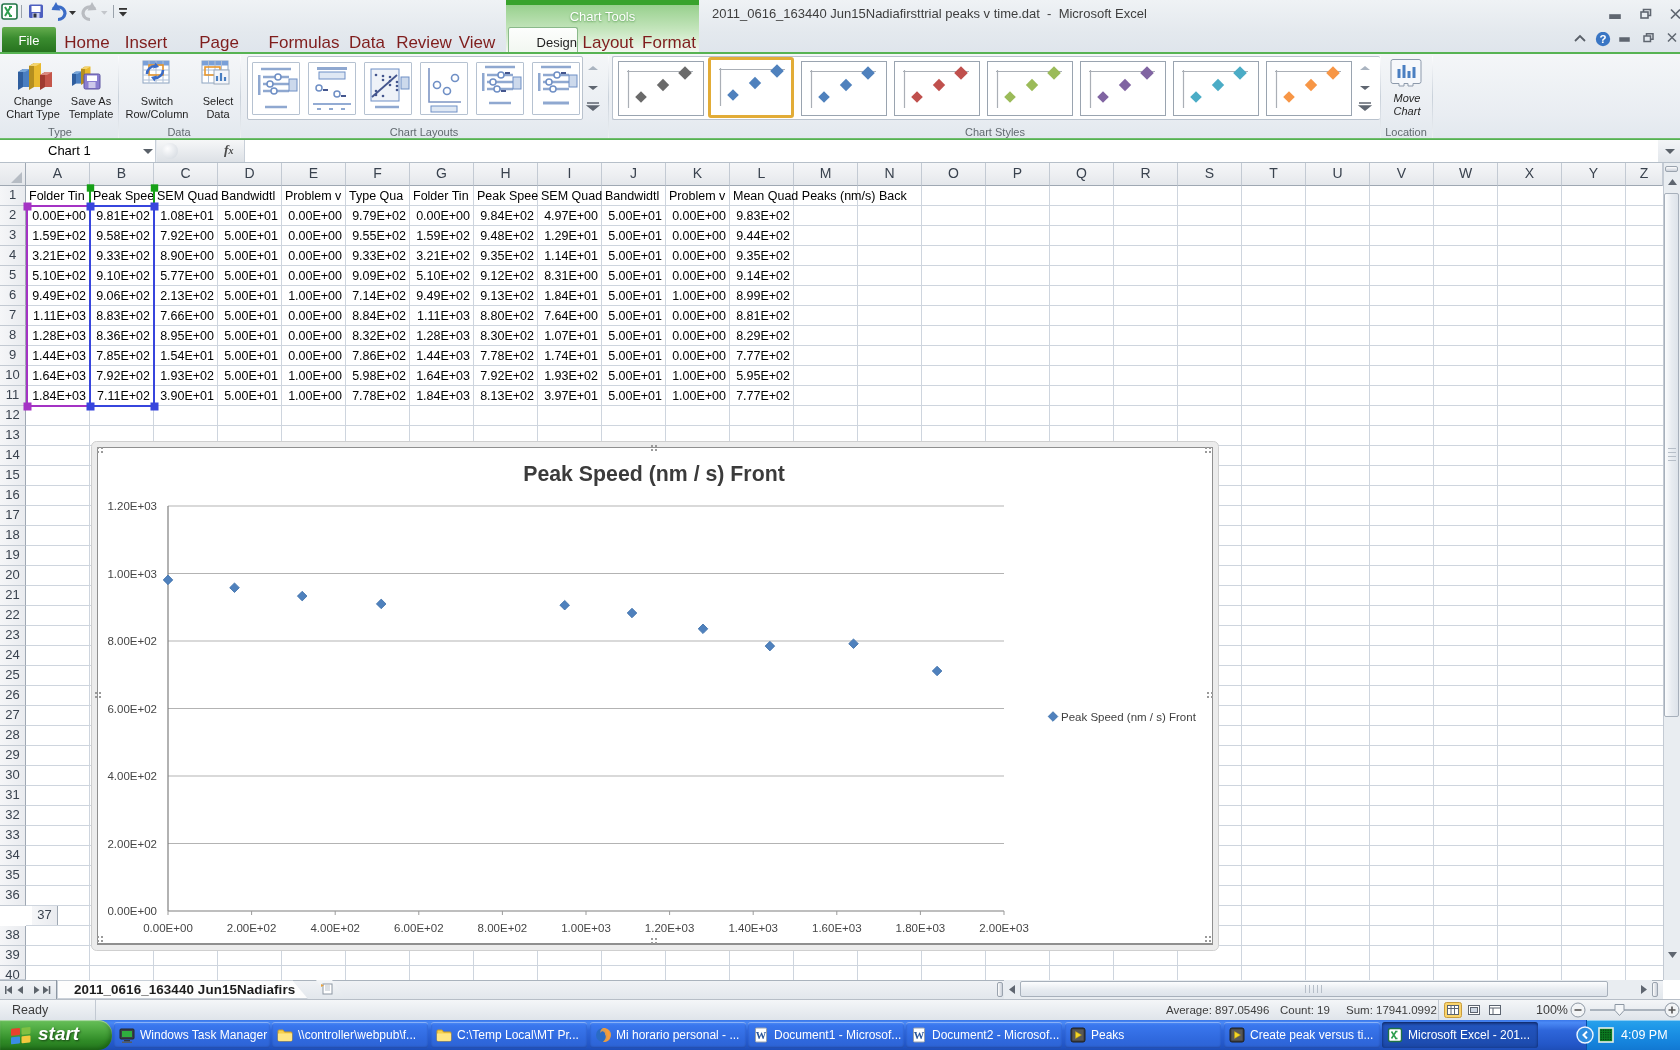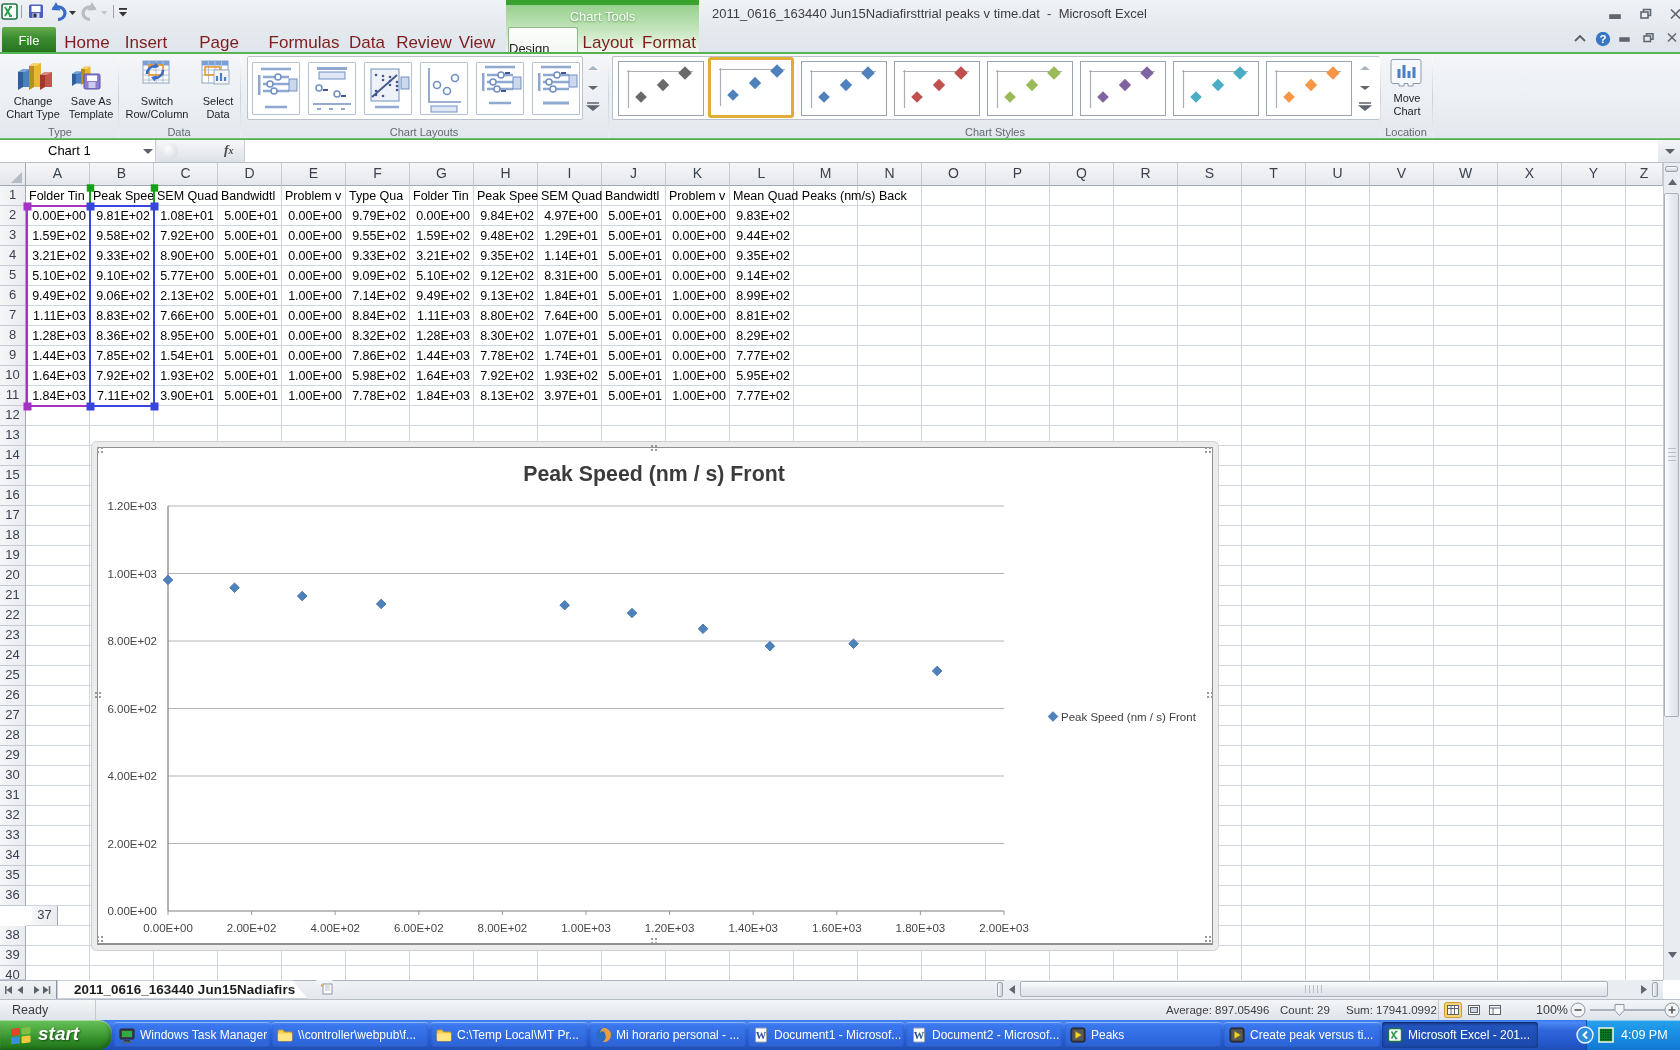--- a/index.html
+++ b/index.html
@@ -8,21 +8,21 @@
 
 #titlebar{left:0;top:0;width:1680px;height:52px;background:linear-gradient(#eff2f5,#e4e9ee 60%,#dfe5ec);}
 #ttxt{left:712px;top:6px;width:450px;height:16px;font-size:13px;color:#3e3e3e;white-space:nowrap;}
 
 #ctxgrp{left:506px;top:0;width:193px;height:52px;background:linear-gradient(#8fcc84,#c2e4ba 55%,#e8f4e4 90%,#f3f8f0);}
 #ctxstrip{left:506px;top:0;width:193px;height:5px;background:#38a32c;}
 #ctxlbl{left:506px;top:9px;width:193px;text-align:center;font-size:13px;color:#fff;text-shadow:0 1px 2px #5a9e52;}
 
 .tab{top:29px;height:23px;font-size:17px;color:#7f1d1d;text-align:center;padding-top:4px;}
 #tabFile{left:2px;top:27px;width:54px;height:25px;background:linear-gradient(#65ad4e,#3a8c2f 45%,#27731f);color:#fff;border-radius:2px 2px 0 0;font-size:13px;text-align:center;padding-top:6px;}
-#tabDesign{left:508px;top:27px;width:70px;height:25px;background:linear-gradient(#fdfefd,#f2f7f1);border:1px solid #8ab98a;border-bottom:none;border-radius:2.5px 2.5px 0 0;font-size:13px;color:#1f1f1f;text-align:left;padding-top:13px;}
+#tabDesign{left:508px;top:27px;width:70px;height:25px;background:linear-gradient(#fdfefd,#f2f7f1);border:1px solid #8ab98a;border-bottom:none;border-radius:2.5px 2.5px 0 0;font-size:13px;color:#1f1f1f;text-align:right;padding-top:7px;}
 
 #ribbon{left:0;top:52px;width:1680px;height:88px;background:linear-gradient(#f4f6f8,#e9edf2 70%,#e2e8ee);border-top:2px solid #57b353;}
 #ribbon:after{content:"";position:absolute;left:0;bottom:0;width:1680px;height:2px;background:linear-gradient(#79c476,#4aa947);}
 .gsep{top:2px;width:1px;height:82px;background:linear-gradient(#fdfdfe,#c9d1da 50%,#eef1f4);}
 .glbl{top:72px;height:14px;font-size:11px;color:#61696f;text-align:center;}
 .btnlbl{font-size:11px;color:#1f1f1f;text-align:center;line-height:13px;}
 .thumb{top:10px;width:48px;height:53px;background:#fff;border:1px solid #b6c2d1;border-radius:1px;}
 .sthumb{top:5px;width:86px;height:55px;background:#fff;border:1px solid #9aa4b0;}
 .gallery{background:#fff;border:1px solid #b9c2cd;border-radius:2px;}
 
@@ -291,21 +291,21 @@
     </svg></div>
 <svg class="abs" style="left:1357px;top:62px" width="16" height="54" viewBox="0 0 16 54">
 <path d="M3 8 l5 -4 5 4 z" fill="#aab4c0"></path>
 <path d="M3 24 l10 0 -5 4 z" fill="#5f6670"></path>
 <path d="M2 41 h12 M3 44 l10 0 -5 4 z" stroke="#5f6670" fill="#5f6670" stroke-width="1.5"></path>
 </svg>
 <svg class="abs" style="left:1390px;top:58px" width="34" height="30" viewBox="0 0 34 30">
 <path d="M3 1.5 h26 a2 2 0 0 1 2 2 v20 a2 2 0 0 1 -2 2 h-6 v2.5 h-5 v-2.5 h-4 v2.5 h-5 v-2.5 h-6 a2 2 0 0 1 -2 -2 v-20 a2 2 0 0 1 2 -2 z" fill="#f6f8fb" stroke="#8d9aab"></path>
 <path d="M9 20 v-9 m5 9 v-13 m5 13 v-7 m5 7 v-11" stroke="#4a7fc1" stroke-width="3"></path>
 </svg>
-<div class="abs btnlbl" style="left:1378px;top:92px;width:58px;">Move<br>Chart</div>
+<div class="abs btnlbl" style="left:1378px;top:92px;width:58px;font-style:italic;">Move<br>Chart</div>
 <div class="abs" id="fbar"></div>
 <div class="abs" id="nbox"></div>
 <div class="abs" id="nboxtxt">Chart 1</div>
 <svg class="abs" style="left:142px;top:148px" width="12" height="8">
     <path d="M1 1 l5 5 5 -5 z" fill="#5a6169"></path>
   </svg>
 <div class="abs" id="fxpill"></div>
 <div class="abs" style="left:162px;top:143px;width:16px;height:16px;border-radius:50%;background:radial-gradient(circle at 35% 35%,#fdfdfe,#cfd5dc);"></div>
 <div class="abs" id="fxtxt">f<i style="font-size:10px">x</i></div>
 <div class="abs" id="ffield"></div>
@@ -654,21 +654,21 @@
   </svg>
 <div class="abs" style="left:1664px;top:193px;width:15px;height:524px;background:linear-gradient(90deg,#fcfdfe,#e8ecf1 50%,#dde3ea);border:1px solid #a7b0bb;border-radius:2px;"></div>
 <div class="abs" style="left:1668px;top:448px;width:8px;height:16px;background:repeating-linear-gradient(#b6bec8 0 1.5px,transparent 1.5px 4px);"></div>
 <svg class="abs" style="left:1666px;top:948px" width="13" height="14">
     <path d="M2 4 l4.5 6 4.5 -6 z" fill="#5f6670"></path>
   </svg>
 <div class="abs" id="statusbar"></div>
 <div class="abs" style="left:12px;top:1003px;font-size:12.5px;color:#3c3c3c;">Ready</div>
 <div class="abs" style="left:95px;top:1000px;width:1px;height:20px;background:#c2c9d2;"></div>
 <div class="abs" style="left:1166px;top:1004px;font-size:11.5px;color:#3c3c3c;">Average: 897.05496</div>
-<div class="abs" style="left:1280px;top:1004px;font-size:11.5px;color:#3c3c3c;">Count: 29</div>
+<div class="abs" style="left:1280px;top:1004px;font-size:11.5px;color:#3c3c3c;">Count: 19</div>
 <div class="abs" style="left:1346px;top:1004px;font-size:11.5px;color:#3c3c3c;">Sum: 17941.0992</div>
 <div class="abs" style="left:1438px;top:1000px;width:1px;height:20px;background:#c2c9d2;"></div>
 <svg class="abs" style="left:1444px;top:1002px" width="60" height="16" viewBox="0 0 60 16">
 <rect x="0.5" y="0.5" width="17" height="15" rx="2" fill="#fbd46b" stroke="#c89c3c"></rect>
 <g stroke="#5c6470" fill="#fff" stroke-width="1">
 <rect x="3.5" y="3.5" width="11" height="9"></rect>
       <path d="M3.5 6.5 h11 M7 3.5 v9 M10.5 3.5 v9"></path>
 <rect x="24.5" y="3.5" width="11" height="9"></rect>
       <rect x="26.5" y="5.5" width="7" height="5" fill="#cdd6e2"></rect>
 <rect x="45.5" y="3.5" width="11" height="9"></rect>

